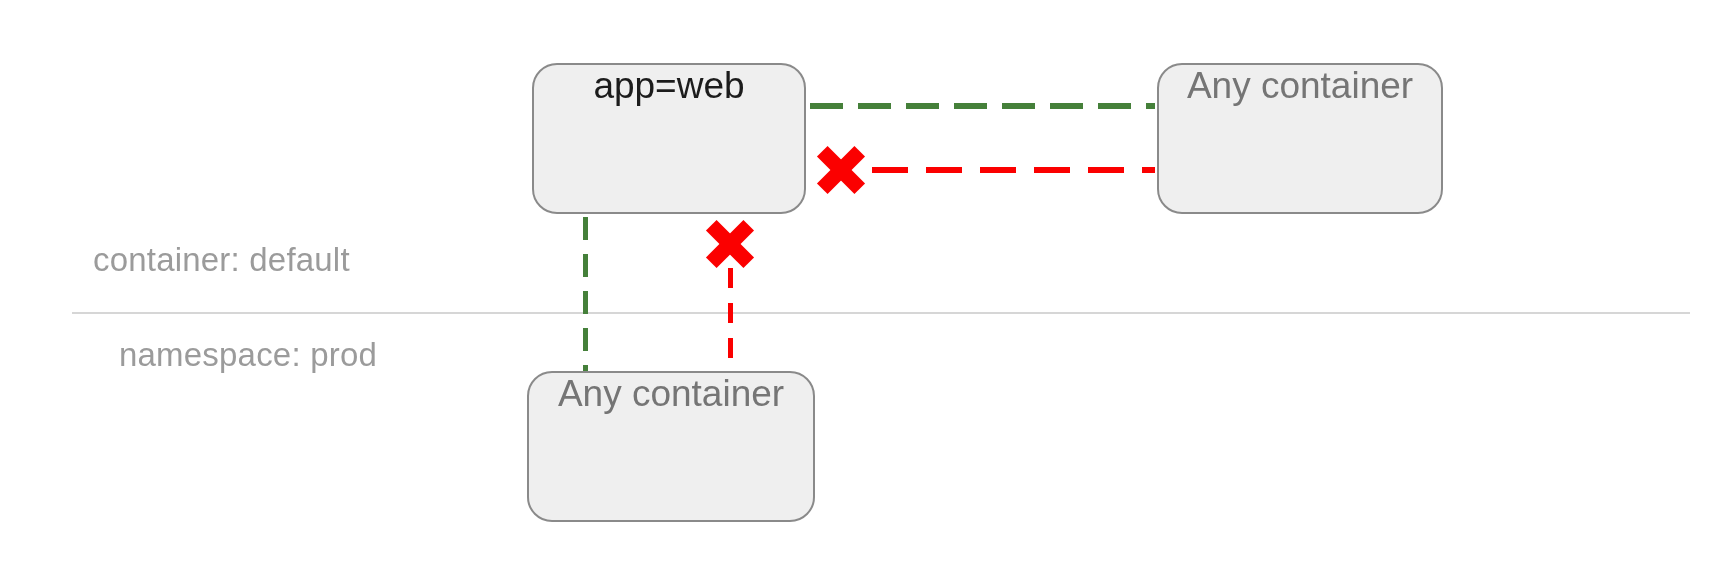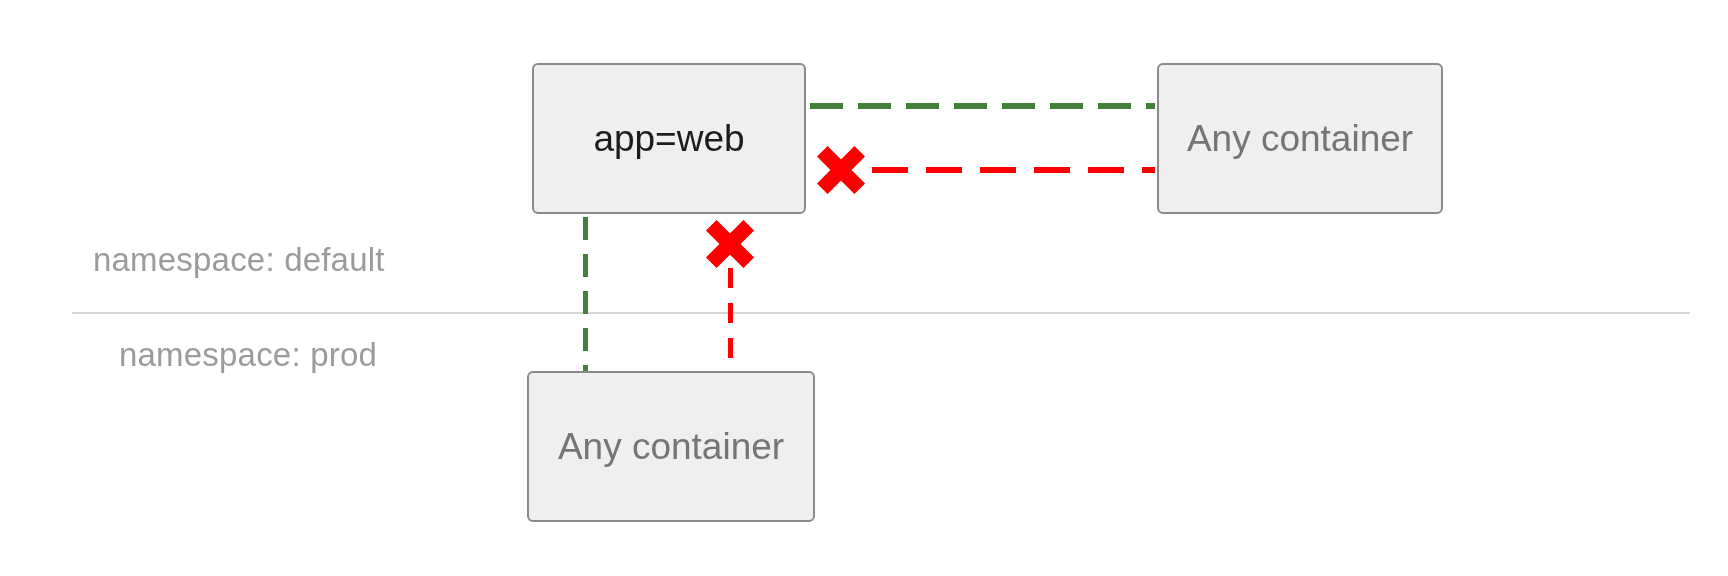--- a/index.html
+++ b/index.html
@@ -42,23 +42,23 @@
     left: 72px; top: 312px;
     width: 1618px; height: 2px;
     background: var(--divider);
   }
 
   
   .node {
     position: absolute;
     background: var(--node-fill);
     border: 2px solid var(--node-border);
-    border-radius: 6px;
+    border-radius: 25px;
     display: flex;
-    align-items: center;
+    align-items: flex-start;
     justify-content: center;
   }
   .node .node-label {
     font-size: 37px;
     color: var(--node-text);
     white-space: nowrap;
   }
   .node.app-web { left: 532px; top: 63px; width: 274px; height: 151px; }
   .node.app-web .node-label { color: var(--node-text-dark); }
   .node.any-default { left: 1157px; top: 63px; width: 286px; height: 151px; }
@@ -107,21 +107,21 @@
   .xmark::before { transform: translate(-50%,-50%) rotate(45deg); }
   .xmark::after  { transform: translate(-50%,-50%) rotate(-45deg); }
   .xmark.x-right { left: 818px; top: 147px; }
   .xmark.x-below { left: 707px; top: 221px; }
 </style>
 </head>
 <body>
 
 <div class="canvas">
 
-  <div class="ns-label default">namespace: default</div>
+  <div class="ns-label default">container: default</div>
   <div class="ns-label prod">namespace: prod</div>
 
   <div class="ns-divider"></div>
 
   <div class="edge h allowed green-h"></div>
 
   <div class="edge h blocked red-h"></div>
   <div class="xmark x-right"></div>
 
   <div class="edge v allowed green-v"></div>

